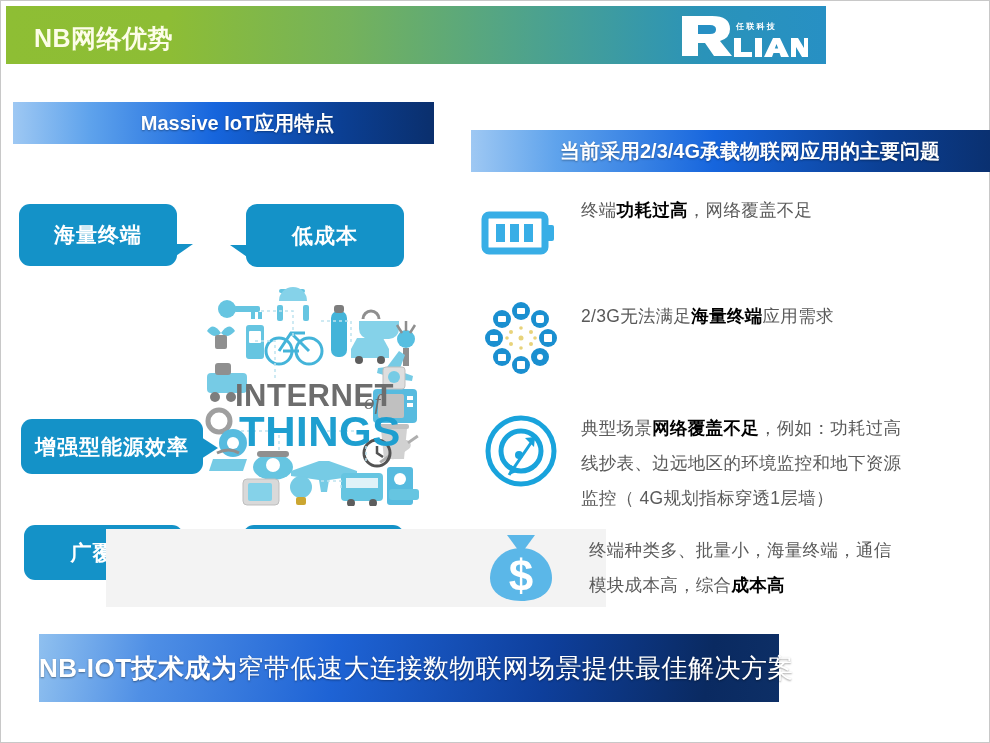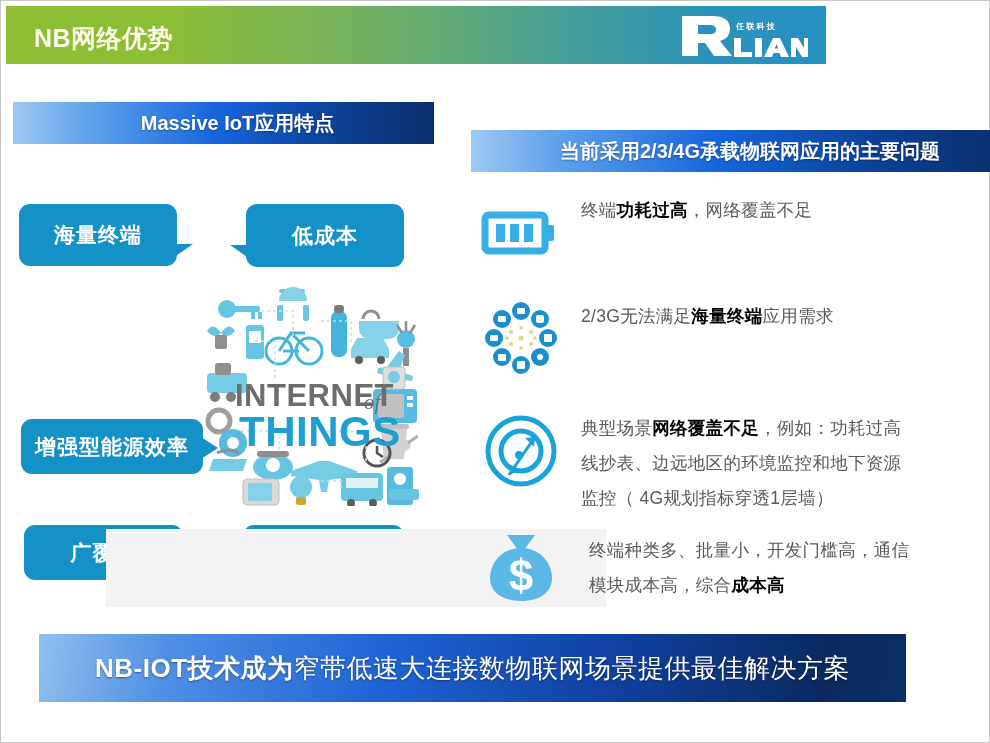--- a/index.html
+++ b/index.html
@@ -113,23 +113,23 @@
   }
   #row1{top:192px;height:80px;}
   #row2{top:298px;height:84px;}
   #row3{top:410px;height:104px;}
   #row4{top:528px;height:84px;}
   #row4 .rtext{left:118px;top:4px;}
   #row4bg{left:105px;top:528px;width:500px;height:78px;}
 
   
   .banner{
-    position:absolute;left:38px;top:633px;width:867px;height:68px;
+    position:absolute;left:38px;top:633px;width:740px;height:68px;
     background:linear-gradient(100deg,#8fc0ef 0%,#4f8fe5 15%,#1e63d5 40%,#0e3f9c 68%,#0a2a61 90%,#0d2f66 100%);
-    display:flex;align-items:center;justify-content:center;
+    display:flex;align-items:center;
   }
   .banner-text{
     color:#ffffff;font-size:26px;white-space:nowrap;
     text-shadow:0 1px 2px rgba(0,0,0,.4);
     letter-spacing:0.5px;
   }
   .banner-text b{font-weight:bold;}
 </style>
 </head>
 <body>
@@ -379,21 +379,21 @@
 
   <div class="row" id="row4">
     <div class="ricon">
       <svg width="80" height="80" viewBox="0 0 80 80">
         <path d="M26 6 h28 l-11 15 h-6 z" fill="#5BB7E8"></path>
         <path d="M40 19 c20 0 31 16 31 30 c0 14 -12 23 -31 23 c-19 0 -31 -9 -31 -23 c0 -14 11 -30 31 -30 z" fill="#5BB7E8"></path>
         <text x="40" y="62" text-anchor="middle" font-family="Liberation Sans, sans-serif" font-size="44" font-weight="bold" fill="#ffffff">$</text>
       </svg>
     </div>
     <div class="rtext">
-        <div><span>终端种类多、批量小，开发门槛高，通信</span></div>
+        <div><span>终端种类多、批量小，海量终端，通信</span></div>
         <div><span>模块成本高，综合</span><span class="hl">成本高</span></div>
       </div>
   </div>
 
   <div class="banner">
     <div class="banner-text">
       <b>NB-IOT技术成为</b><span>窄带低速大连接数物联网场景提供最佳解决方案</span>
     </div>
   </div>
 

